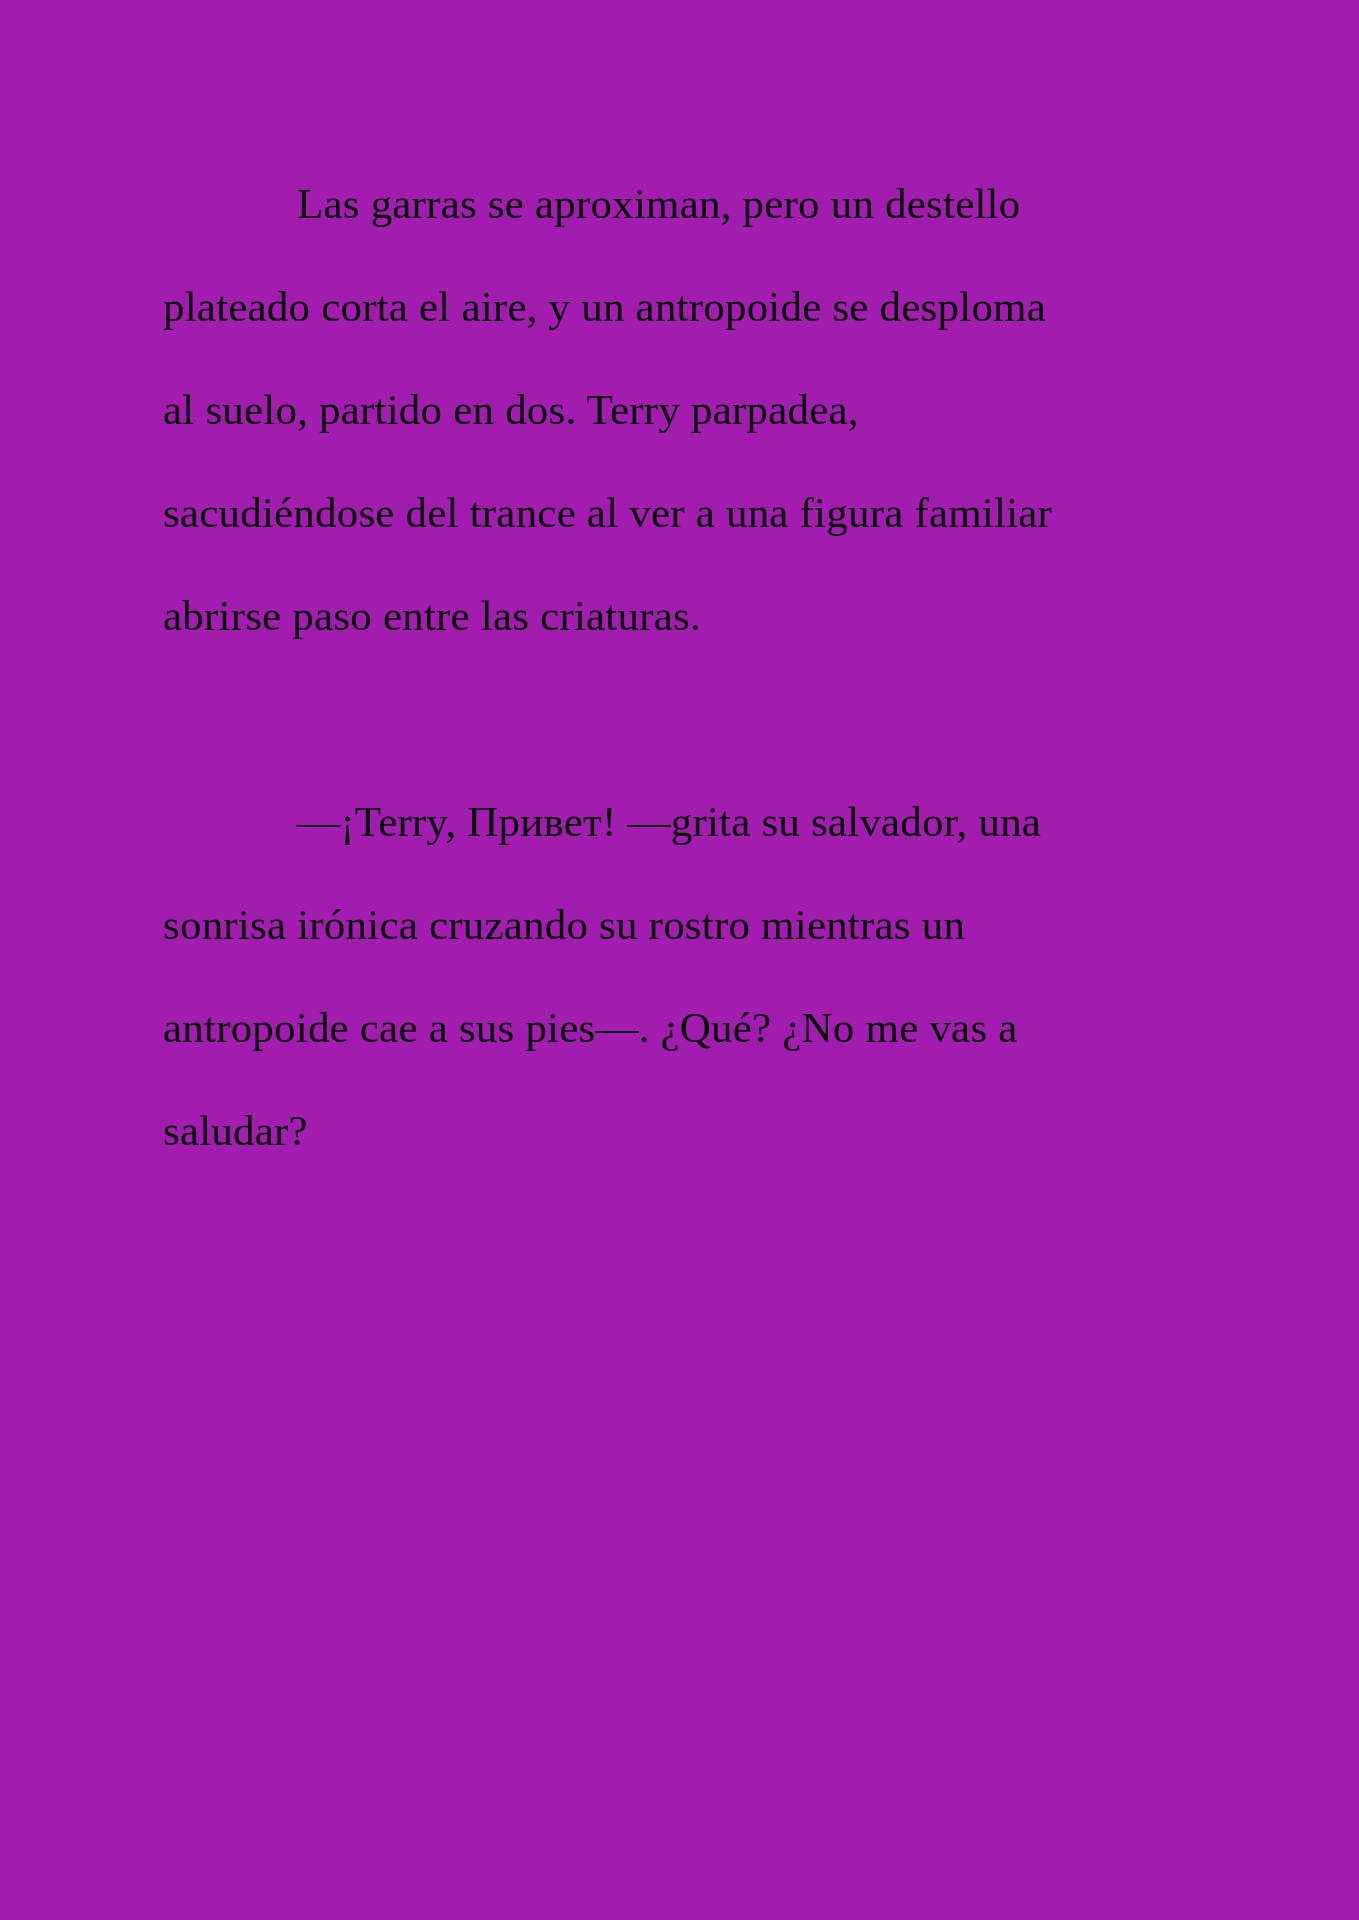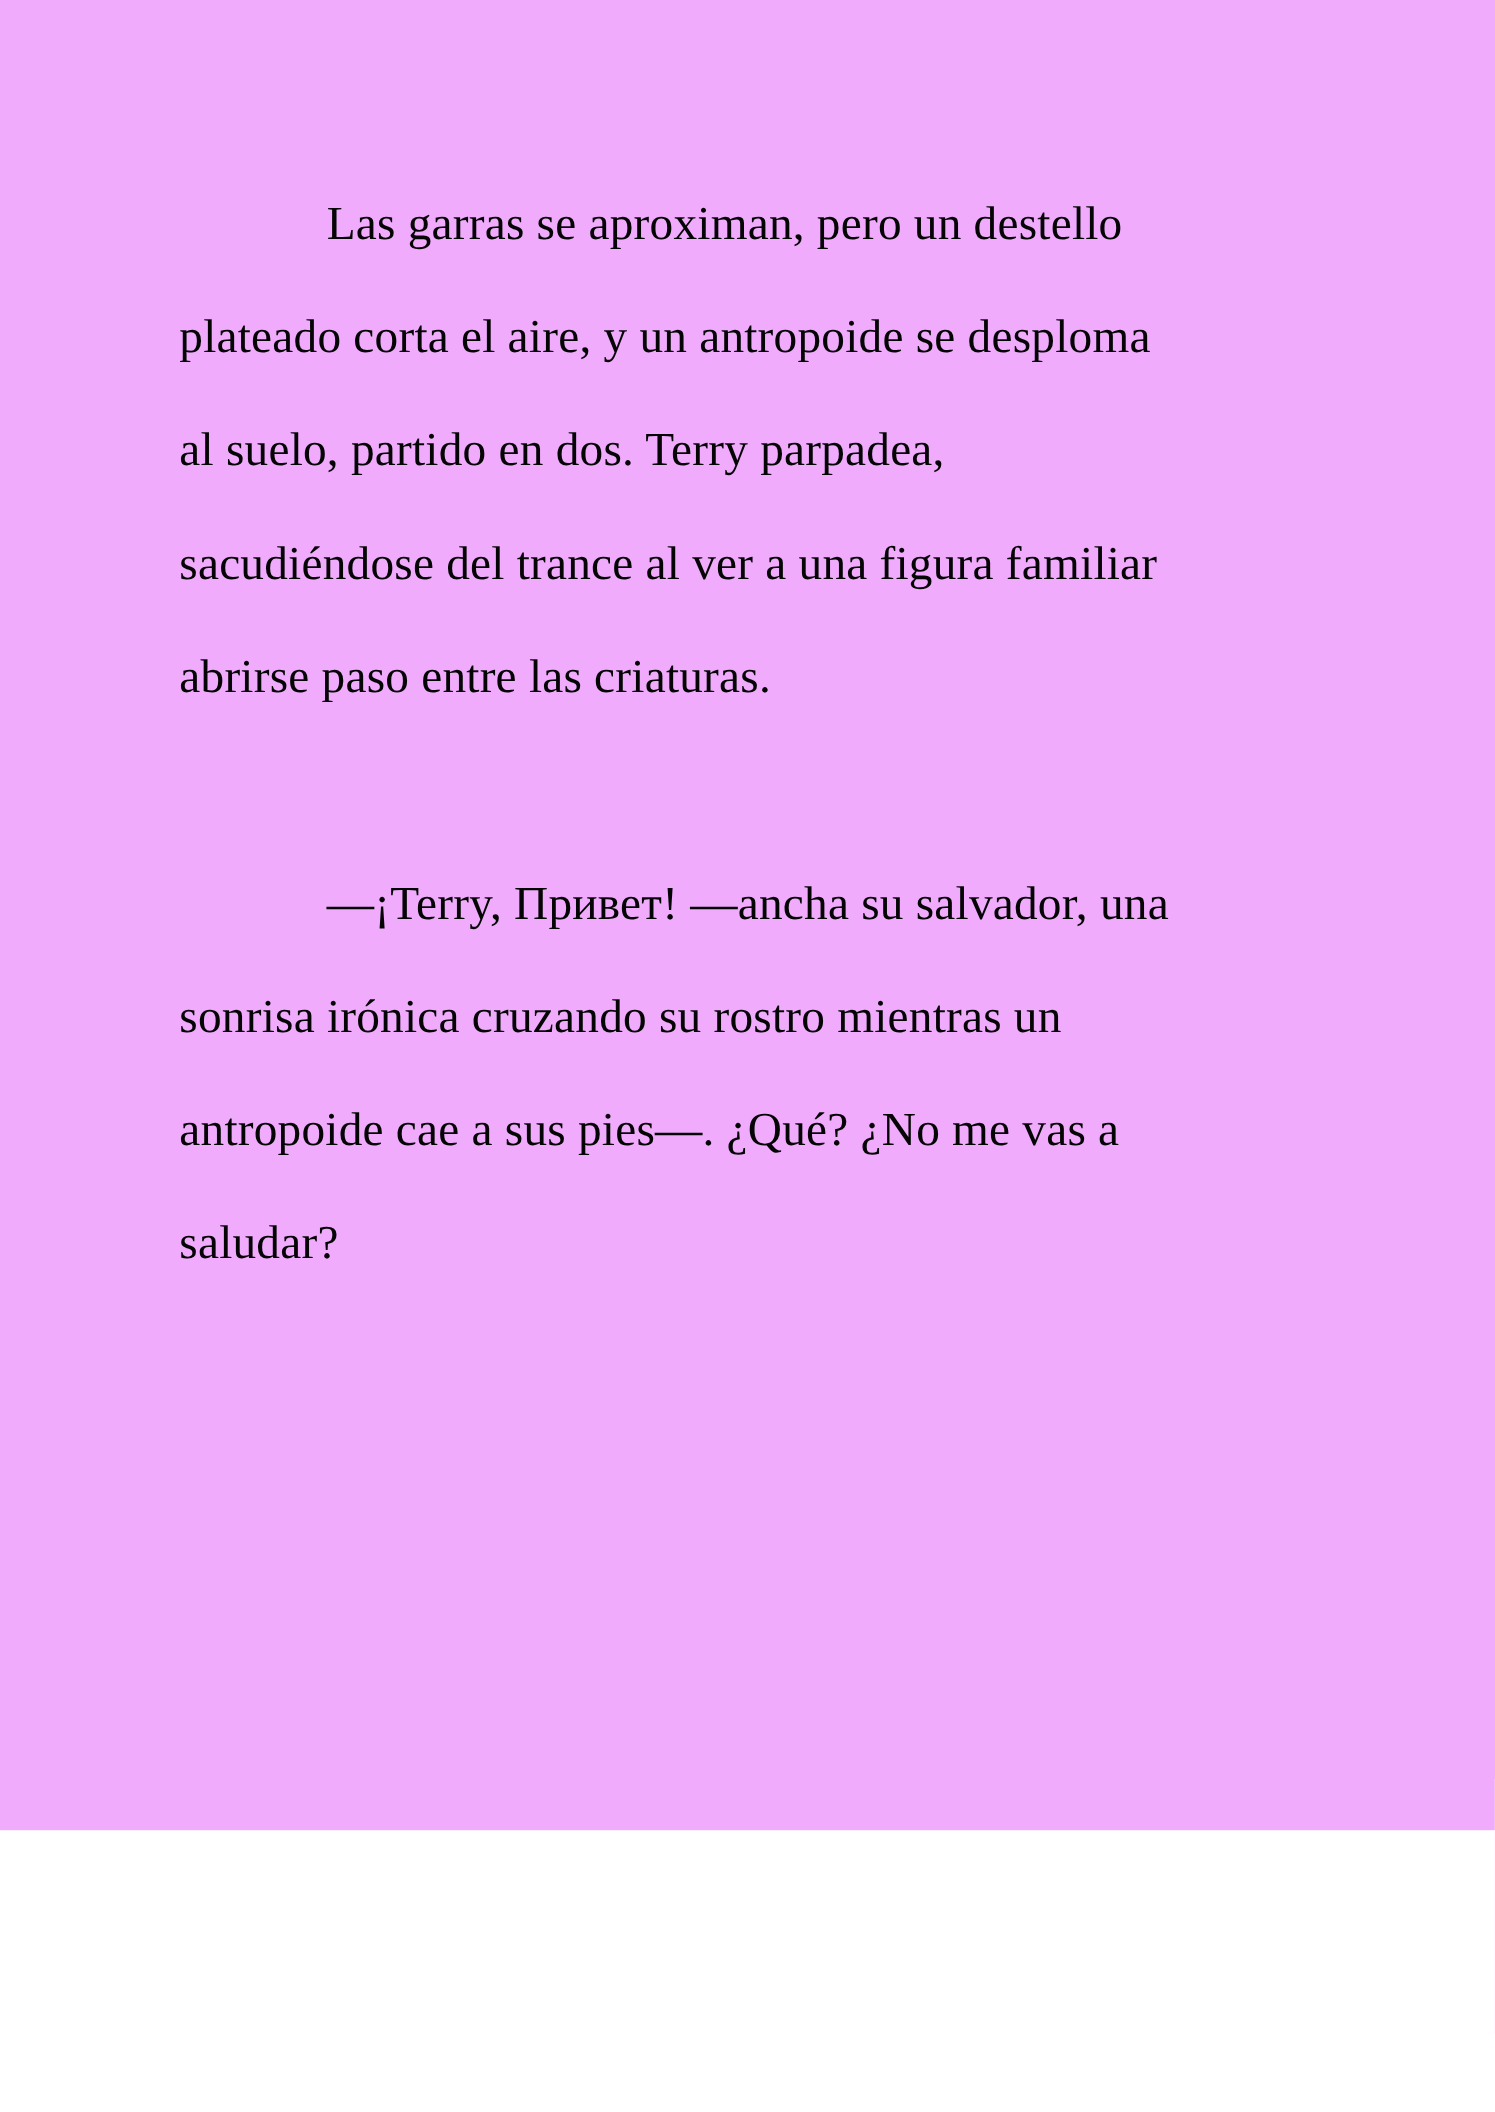--- a/index.html
+++ b/index.html
@@ -3,22 +3,22 @@
 <meta charset="utf-8">
 <style>
   html, body {
     margin: 0;
     padding: 0;
     background: #ffffff;
   }
   .page {
     position: relative;
     width: 1359px;
-    height: 1664px;
-    background: #f0abfc;
+    height: 1920px;
+    background: #a21caf;
     overflow: hidden;
     box-sizing: border-box;
     padding: 152px 160px 0 163px;
   }
   .para {
     font-family: "Liberation Serif", serif;
     font-size: 43px;
     line-height: 103px;
     color: #050505;
     white-space: pre;      
@@ -29,17 +29,17 @@
 </style>
 </head>
 <body>
 
 <div class="page">
   <p class="para">Las garras se aproximan, pero un destello
 plateado corta el aire, y un antropoide se desploma
 al suelo, partido en dos. Terry parpadea,
 sacudiéndose del trance al ver a una figura familiar
 abrirse paso entre las criaturas.</p>
-  <p class="para">—¡Terry, Привет! —ancha su salvador, una
+  <p class="para">—¡Terry, Привет! —grita su salvador, una
 sonrisa irónica cruzando su rostro mientras un
 antropoide cae a sus pies—. ¿Qué? ¿No me vas a
 saludar?</p>
 </div>
 
 </body></html>

